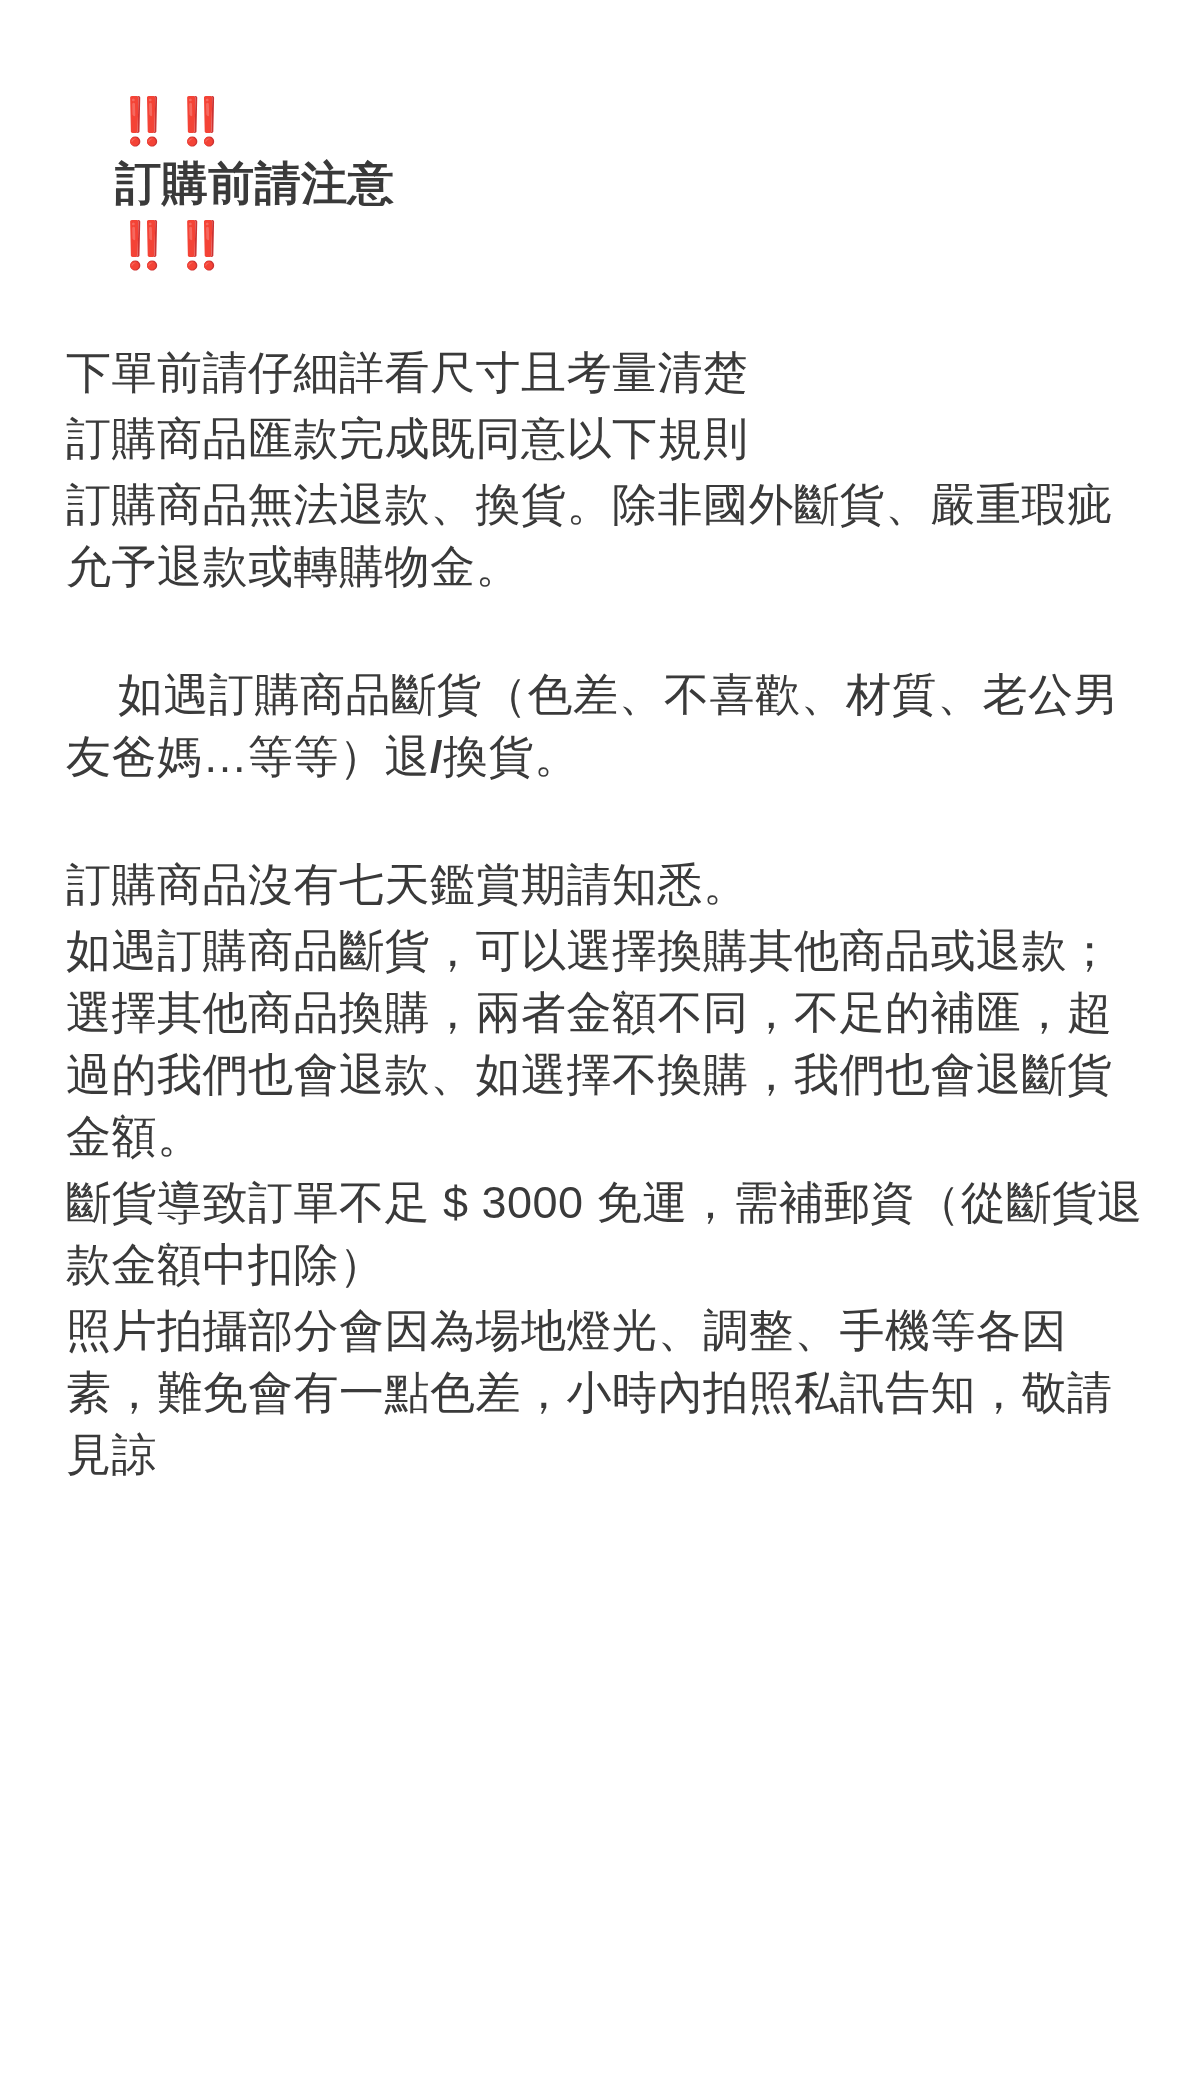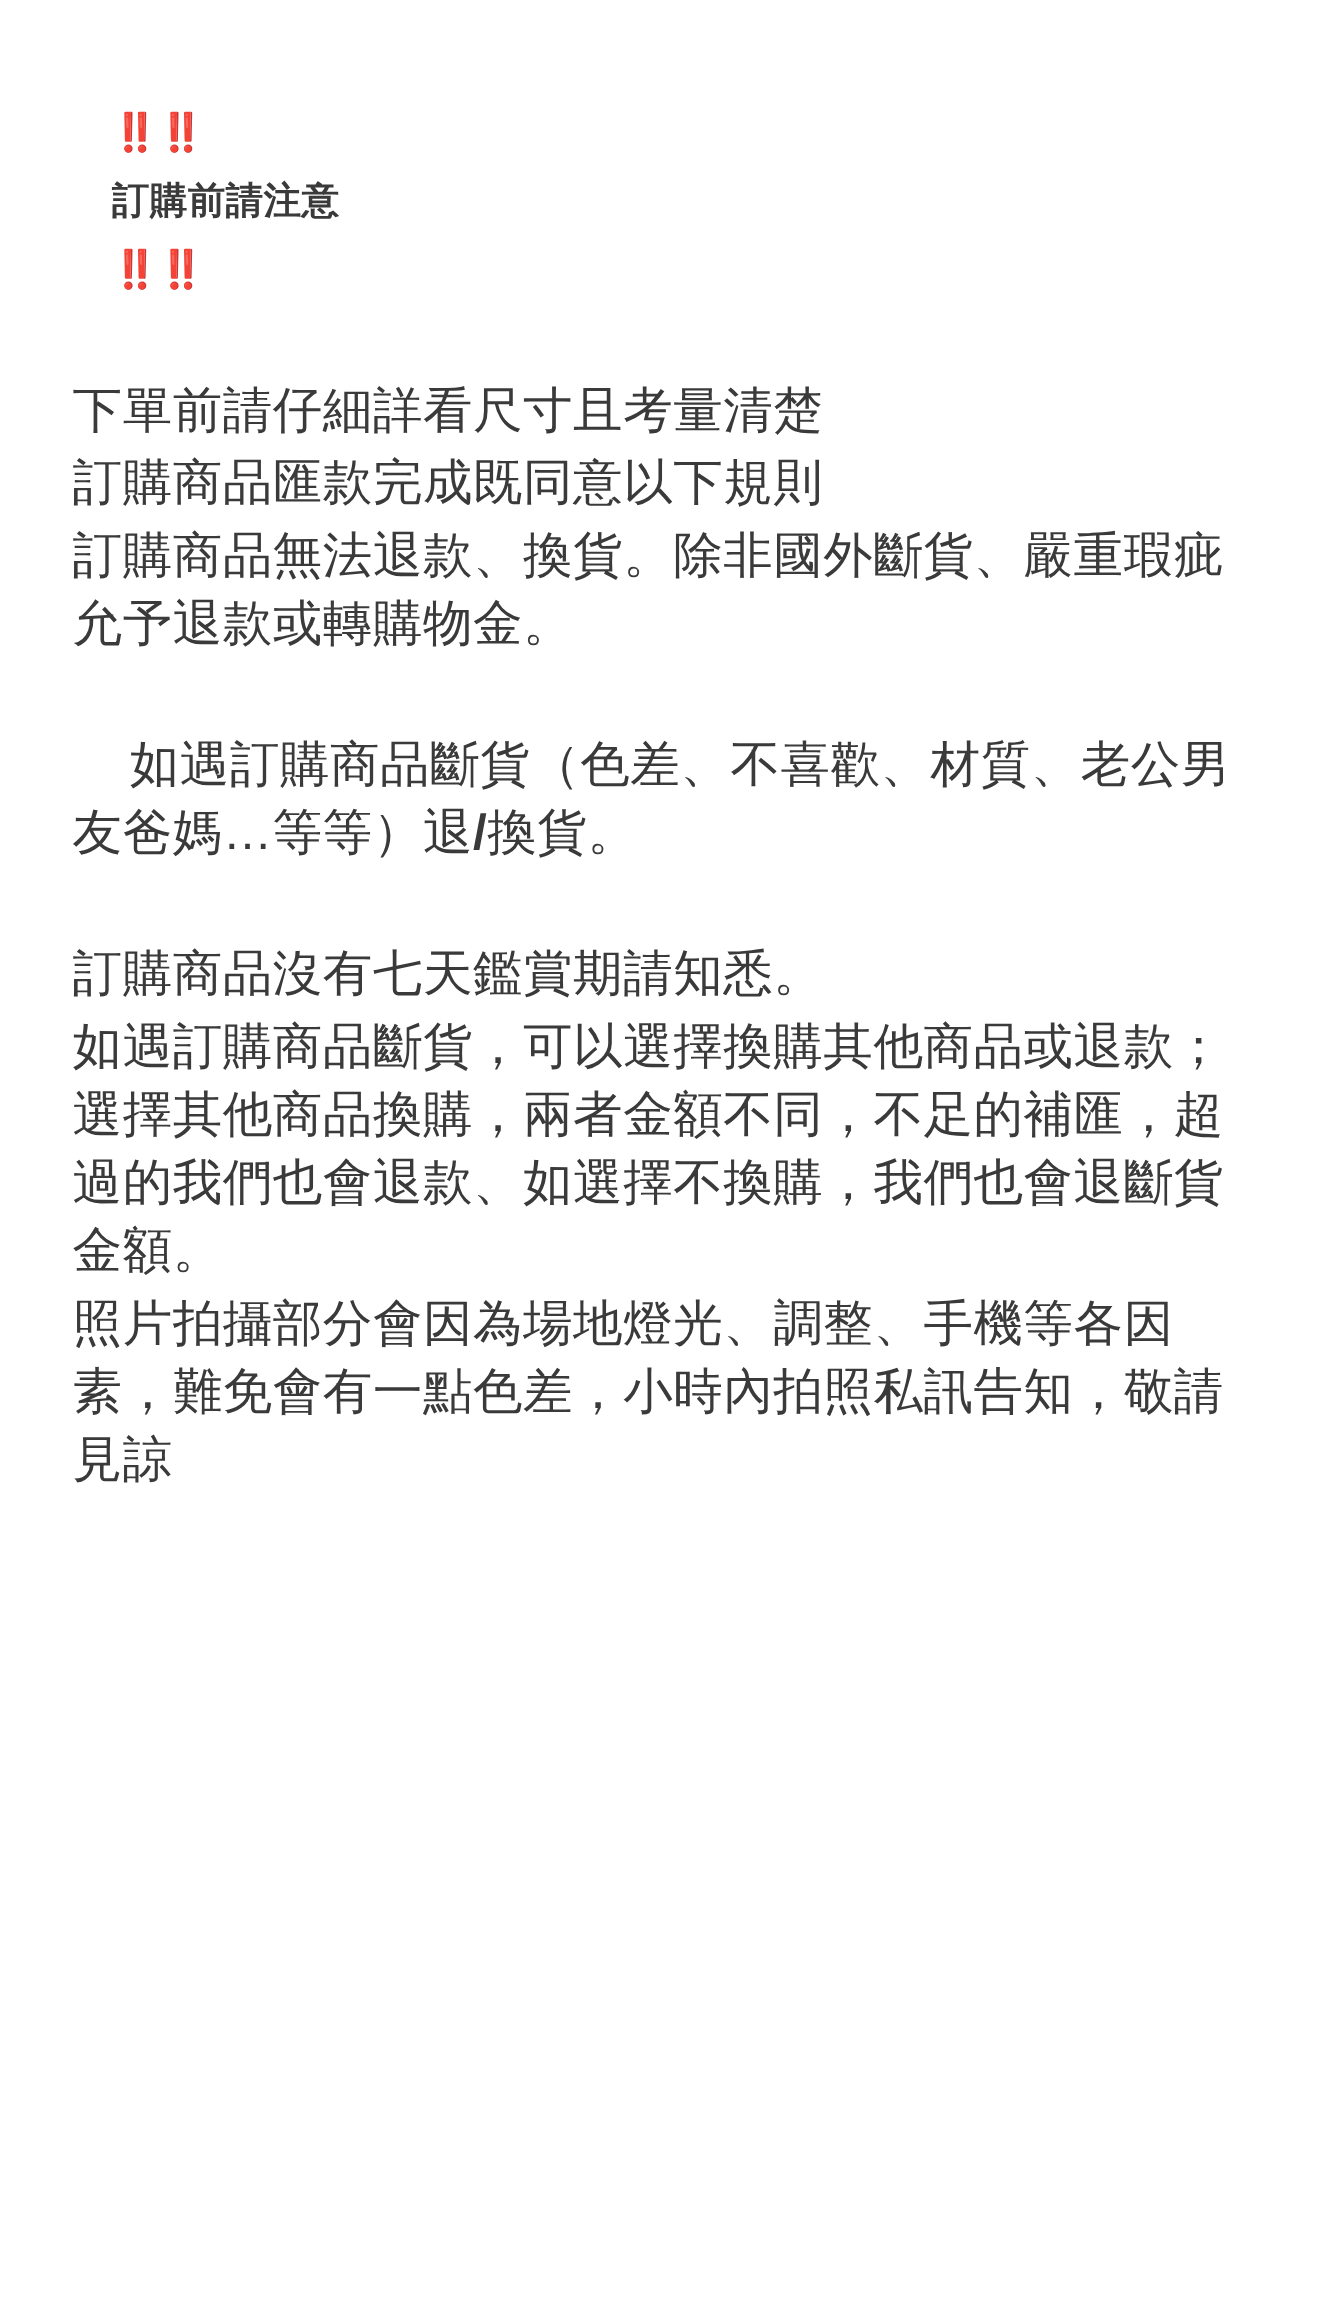--- a/index.html
+++ b/index.html
@@ -23,21 +23,21 @@
   }
   .line {
     font-size: 45px;
     line-height: 62px;
     letter-spacing: 0.5px;
     white-space: pre-wrap;
     word-break: break-word;
   }
   .line.heading {
     font-weight: 700;
-    font-size: 34px;
+    font-size: 46px;
   }
   .emoji {
     font-family: "DejaVu Sans", sans-serif;
     letter-spacing: 0;
   }
   .bang {
     color: #e8453c;
     font-weight: 700;
   }
   .stop {
@@ -70,20 +70,21 @@
   <p class="line para">訂購商品無法退款、換貨。除非國外斷貨、嚴重瑕疵允予退款或轉購物金。</p>
 
   <p class="line para">
     <span>如遇訂購商品斷貨（色差、不喜歡、材質、老公男友爸媽…等等）退</span><span class="bold-slash">/</span><span>換貨。</span>
   </p>
 
   <p class="line para">訂購商品沒有七天鑑賞期請知悉。</p>
 
   <p class="line para">如遇訂購商品斷貨，可以選擇換購其他商品或退款；選擇其他商品換購，兩者金額不同，不足的補匯，超過的我們也會退款、如選擇不換購，我們也會退斷貨金額。</p>
 
+  <p class="line para">斷貨導致訂單不足 $ 3000 免運，需補郵資（從斷貨退款金額中扣除）</p>
 
 
 
 
   <p class="line para">照片拍攝部分會因為場地燈光、調整、手機等各因素，難免會有一點色差，小時內拍照私訊告知，敬請見諒</p>
 
   <p class="line para">
     
   </p>
 

